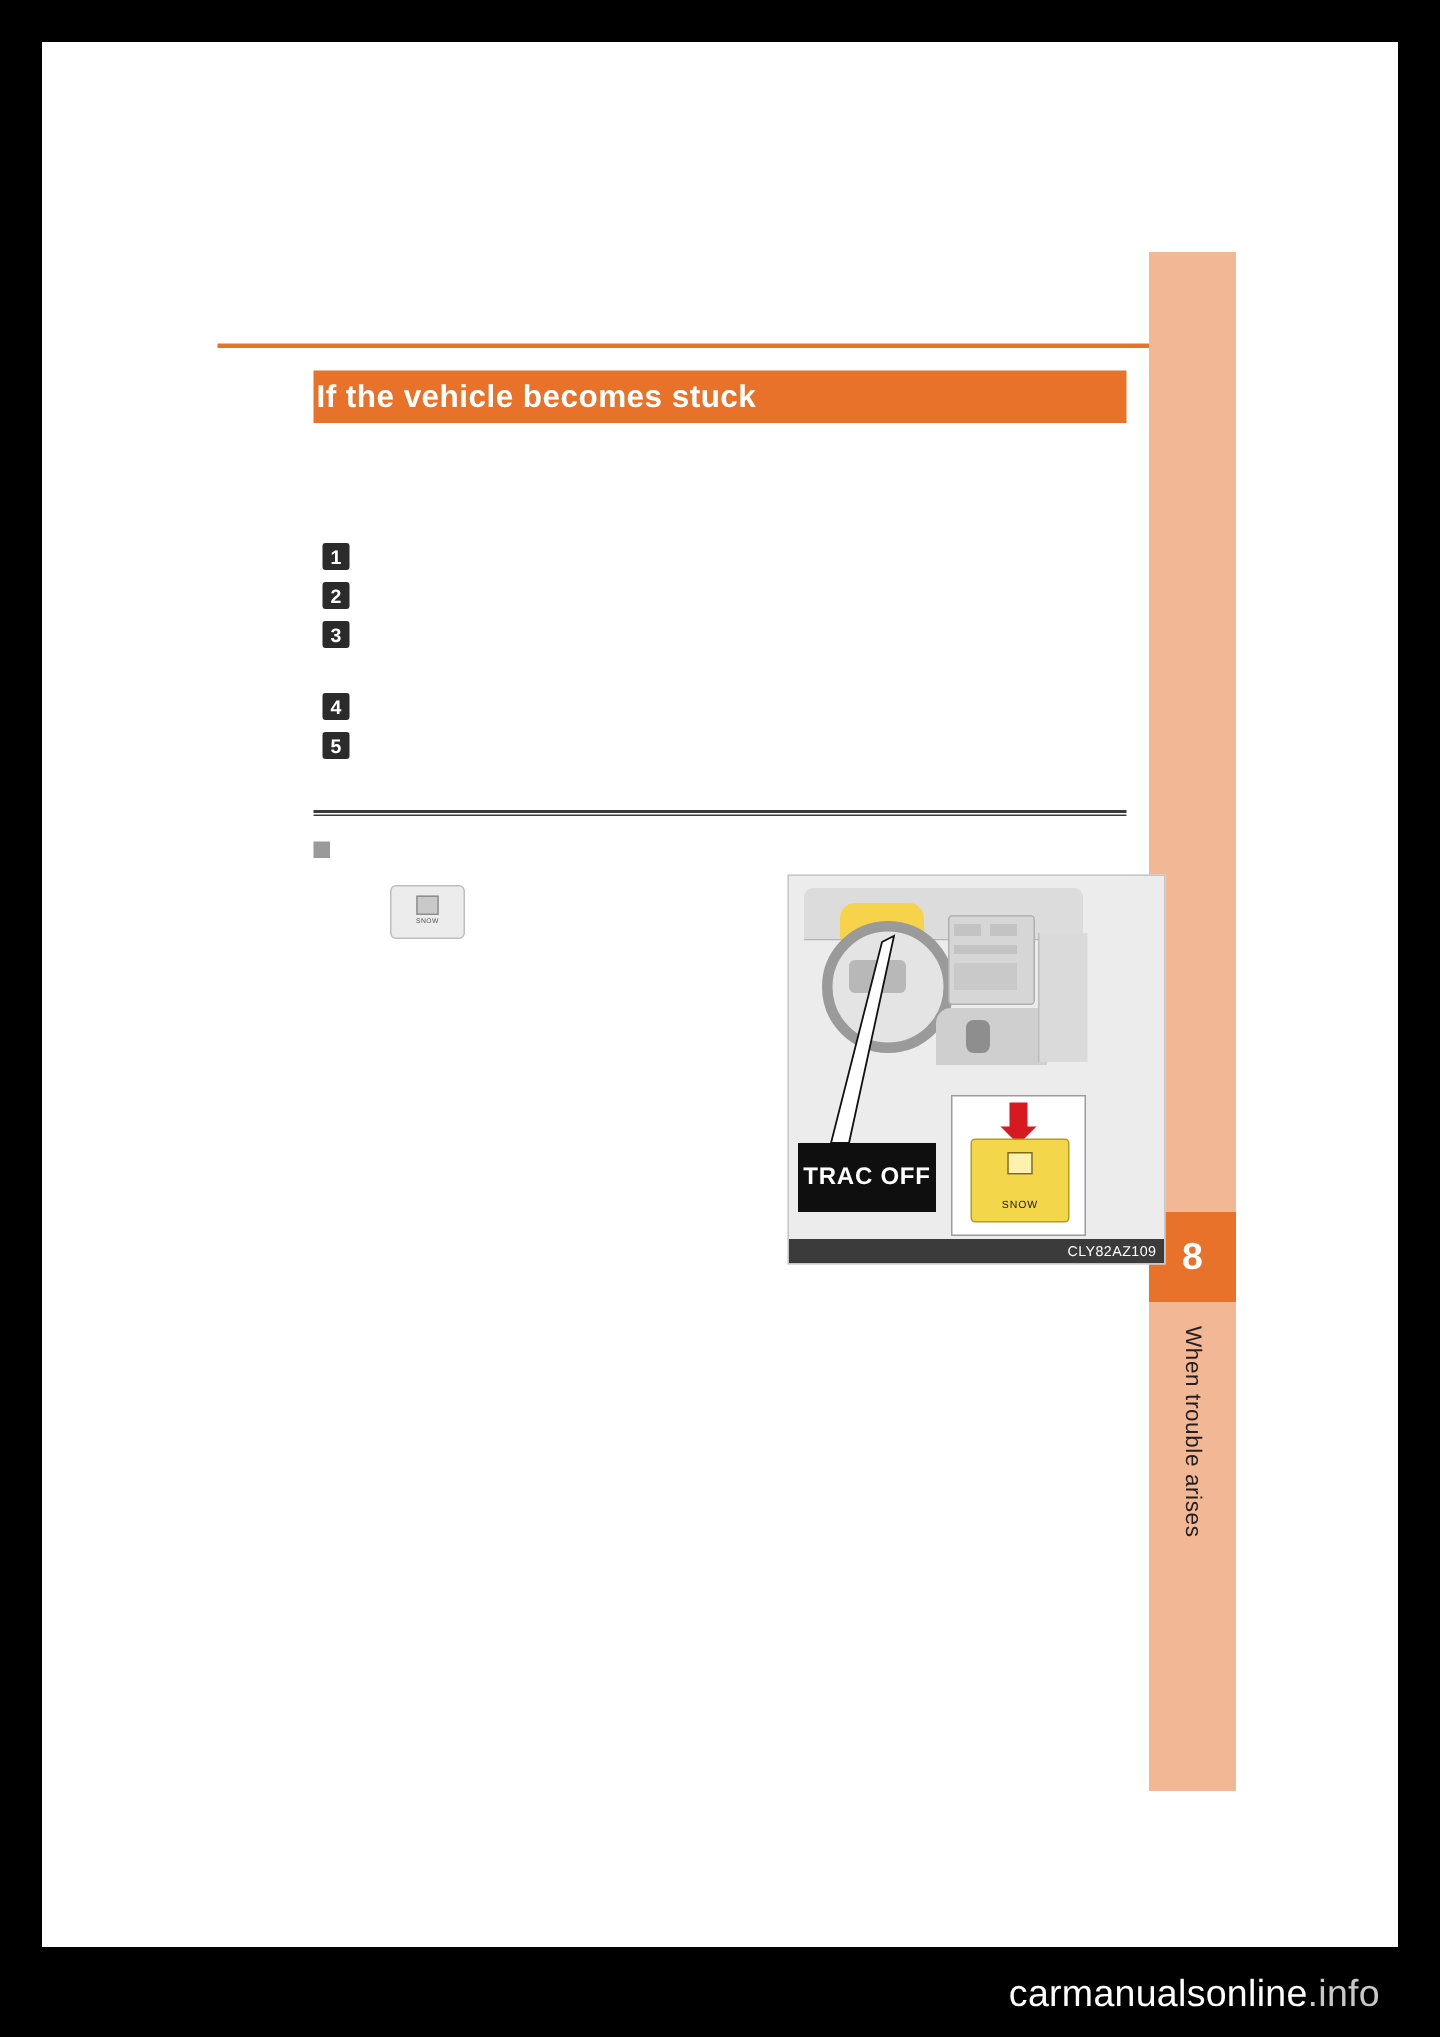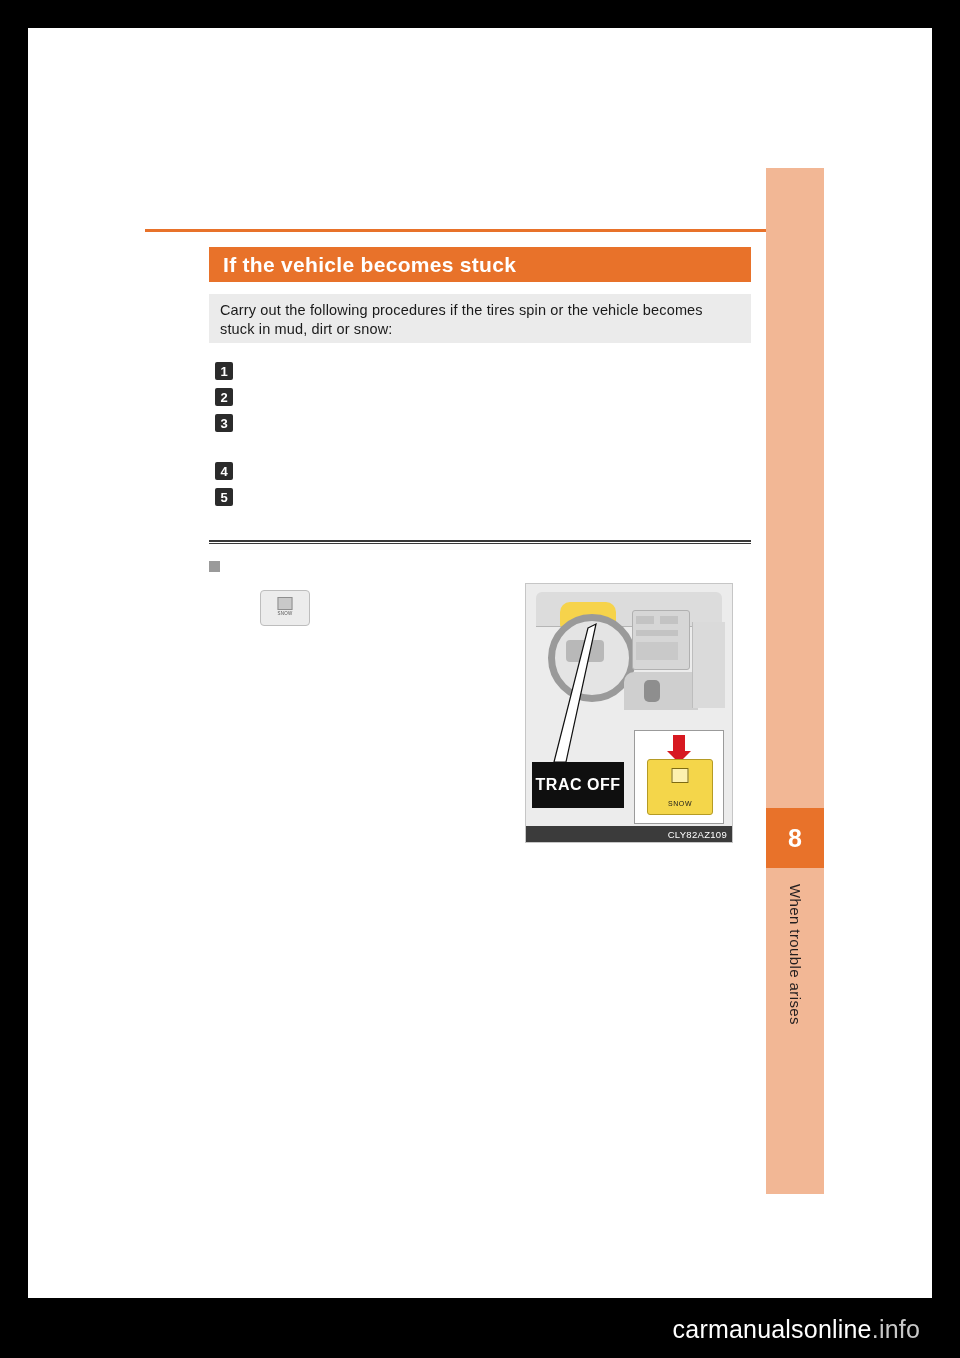--- a/index.html
+++ b/index.html
@@ -109,21 +109,21 @@
   .section-bar {
     position: absolute;
     left: 209px;
     top: 247px;
     width: 542px;
     height: 35px;
     background: #e8722a;
   }
   .section-bar .title {
     position: absolute;
-    left: 14px;
+    left: 2px;
     top: 6px;
     color: #ffffff;
     font-size: 21px;
     font-weight: bold;
     letter-spacing: 0.3px;
   }
 
   
   .intro-box {
     position: absolute;
@@ -270,20 +270,21 @@
   
   .illus {
     position: absolute;
     left: 525px;
     top: 583px;
     width: 206px;
     height: 258px;
     background: #ececec;
     border: 1px solid #c6c6c6;
     overflow: hidden;
+    padding-left: 44px;
   }
   .illus-caption {
     position: absolute;
     left: 0;
     bottom: 0;
     width: 100%;
     height: 16px;
     background: #3b3b3b;
     color: #ffffff;
     font-size: 9.5px;
@@ -473,23 +474,20 @@
   <div class="side-chapter-label">
     <span>When trouble arises</span>
   </div>
 
   <div class="header-rule"></div>
 
   <div class="section-bar">
     <div class="title">If the vehicle becomes stuck</div>
   </div>
 
-  <div class="intro-box">
-    <p>Carry out the following procedures if the tires spin or the vehicle becomes stuck in mud, dirt or snow:</p>
-  </div>
 
   <div class="steps">
     <div class="step-row">
       <div class="step-num">1</div>
       <div class="step-text"></div>
     </div>
     <div class="step-row">
       <div class="step-num">2</div>
       <div class="step-text"></div>
     </div>

